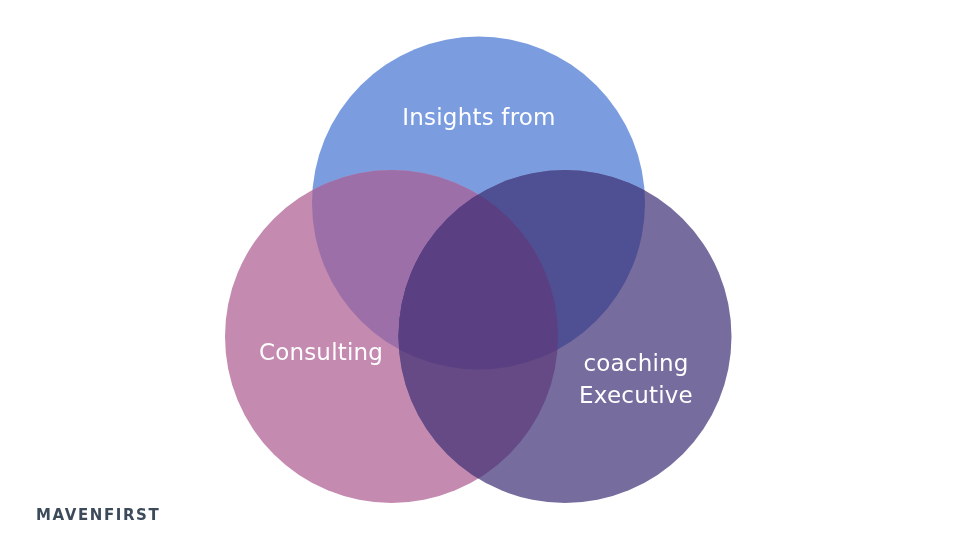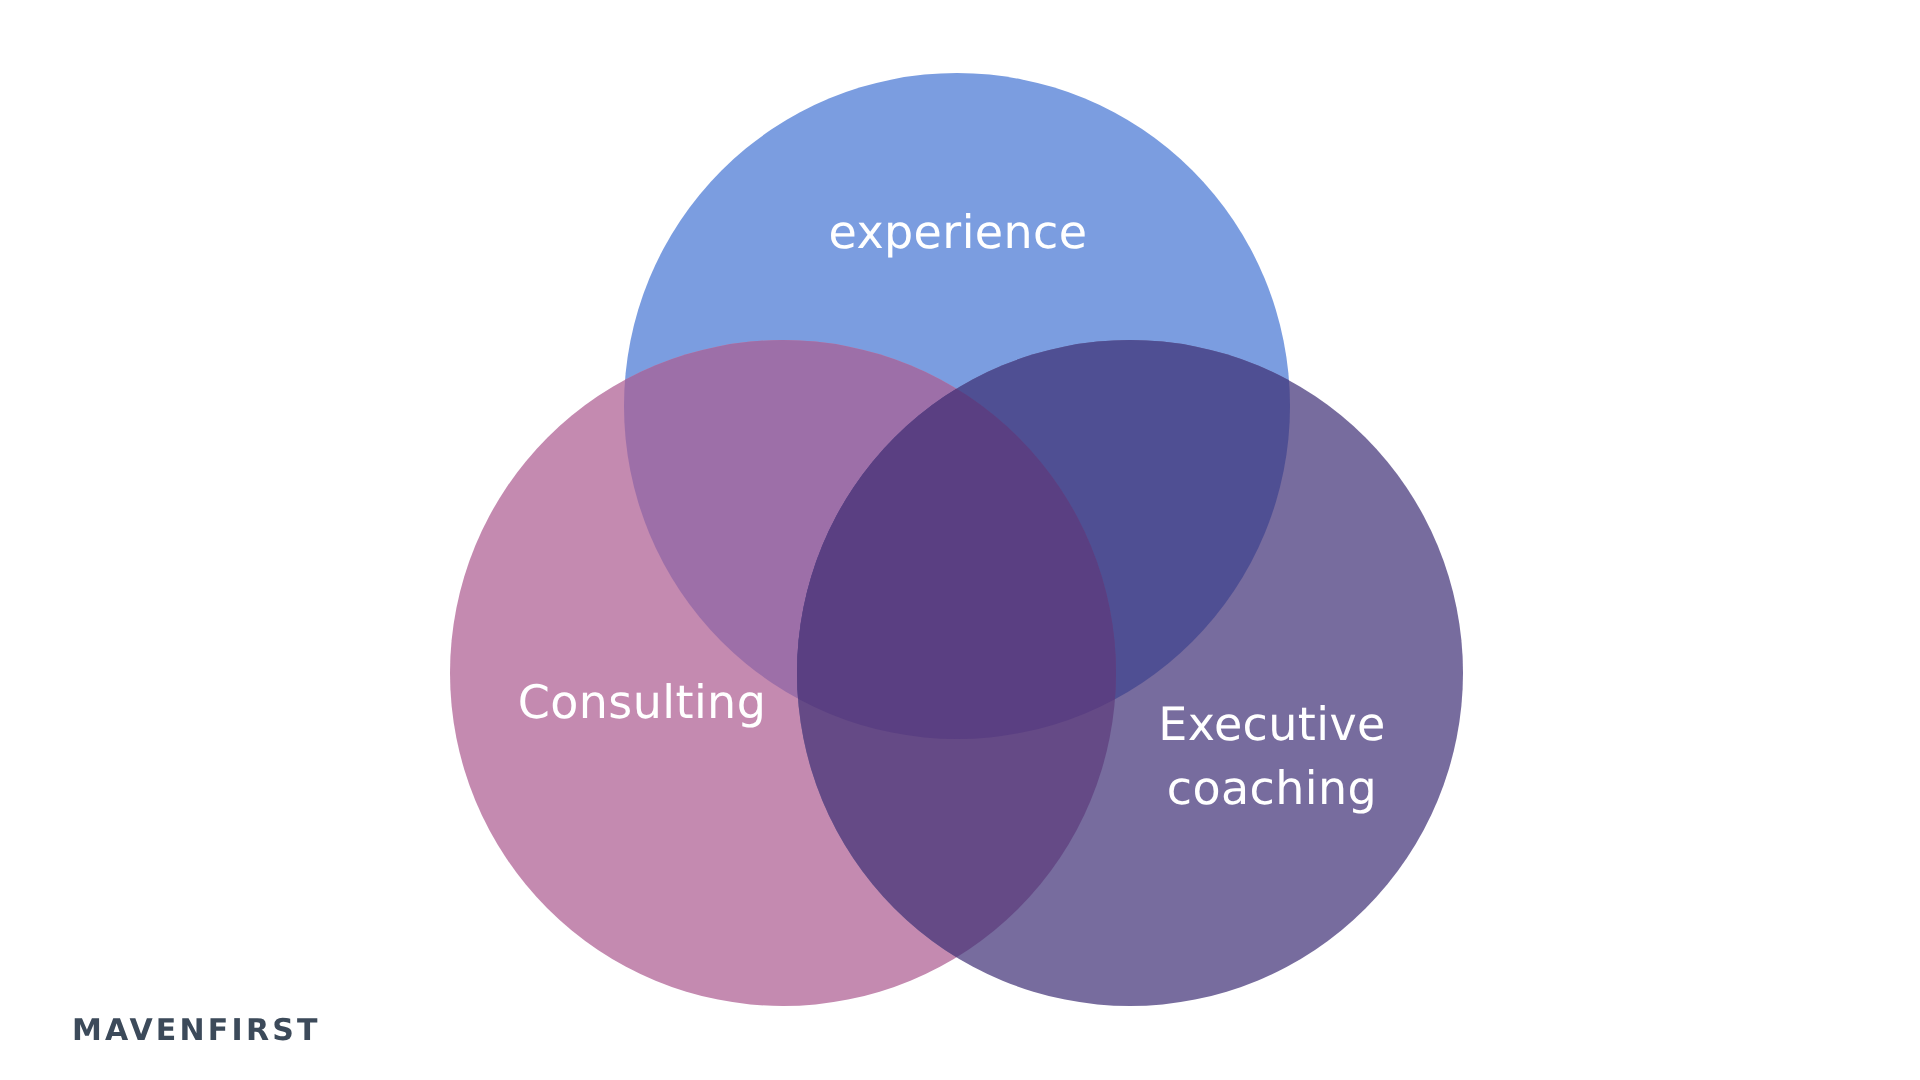--- a/index.html
+++ b/index.html
@@ -32,25 +32,25 @@
   </g>
   <g clip-path="url(#cLeft)">
     <circle cx="565" cy="336.5" r="166.5" fill="#654a86"></circle>
     <g clip-path="url(#cTop)">
       <circle cx="565" cy="336.5" r="166.5" fill="#5a3f82"></circle>
     </g>
   </g>
 </svg>
 
 <div class="label" style="left:370px; top:101px; width:218px;">
-  <div>experience</div>
+  <div>Insights from</div>
 </div>
 
 <div class="label" style="left:240px; top:336px; width:162px;">
   <div>Consulting</div>
 </div>
 
 <div class="label" style="left:560px; top:347px; width:152px;">
+  <div>coaching</div>
   <div>Executive</div>
-  <div>coaching</div>
 </div>
 
 <div class="brand">MAVENFIRST</div>
 
 </body></html>

